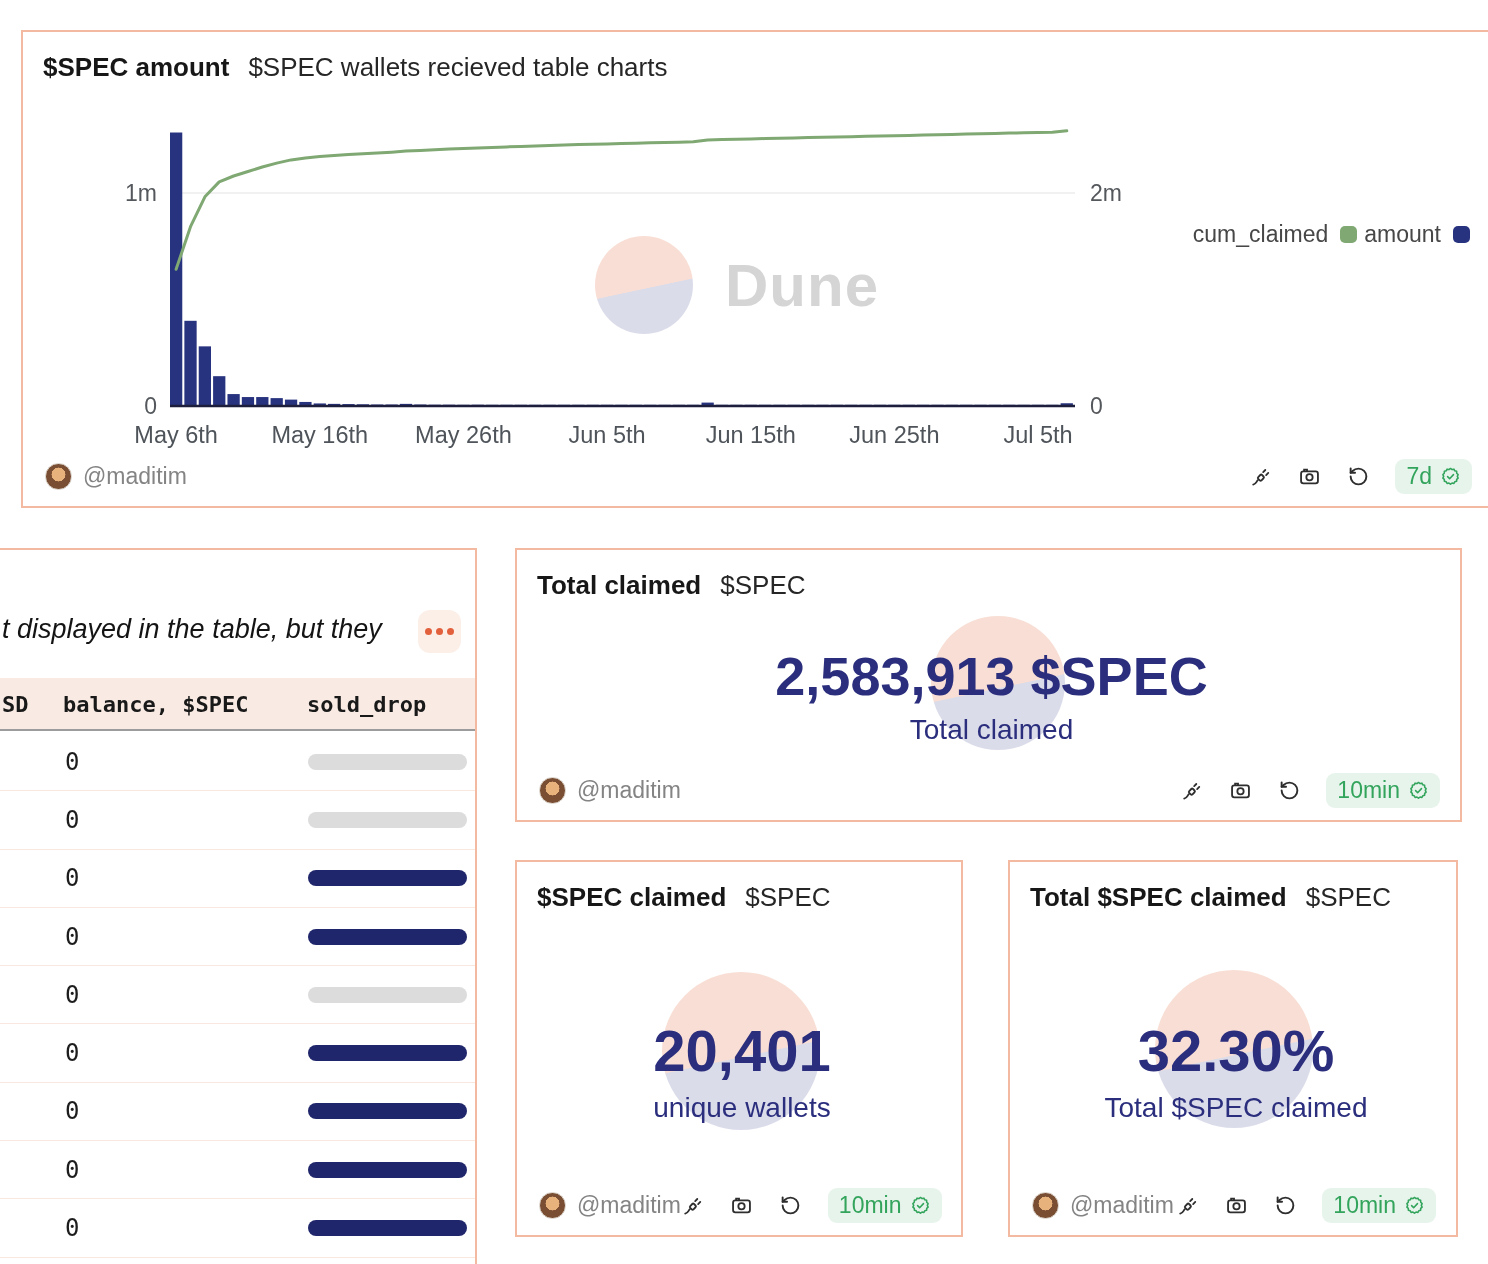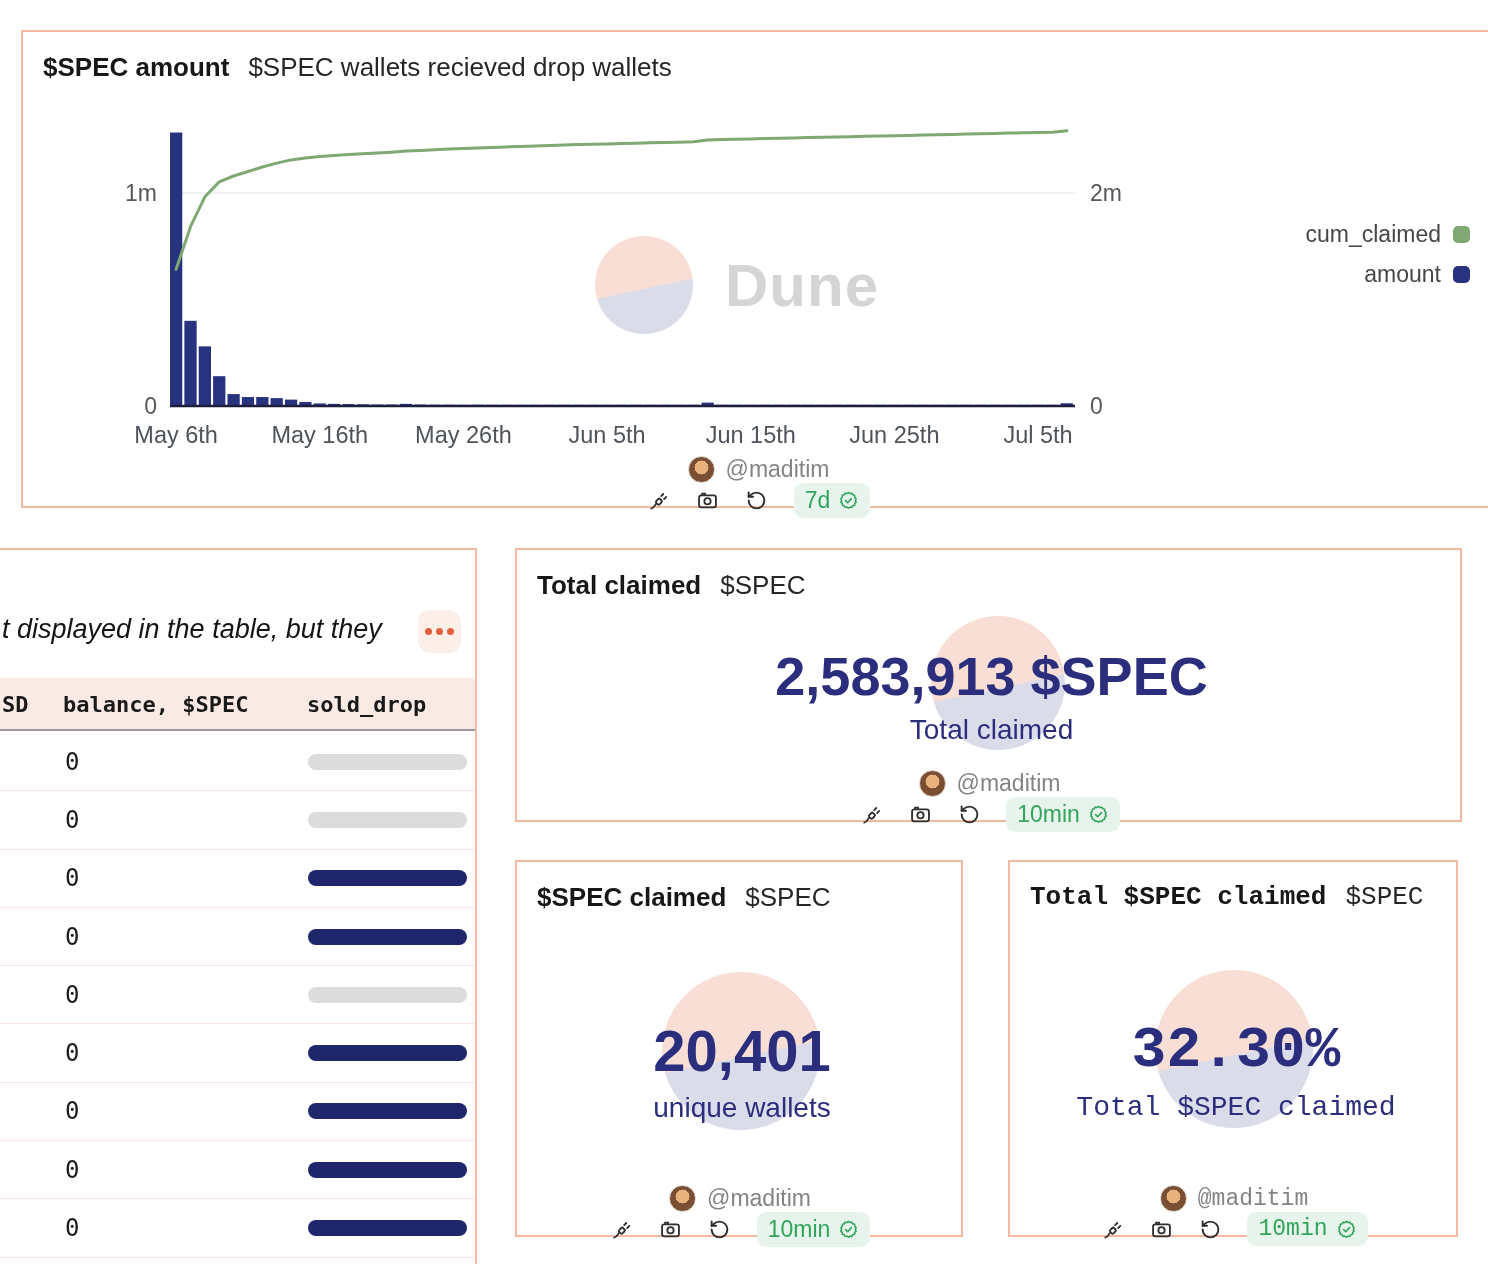--- a/index.html
+++ b/index.html
@@ -27,27 +27,27 @@
   .panel-title .t-main{font-size:26px;font-weight:700;color:#171717;}
   .panel-title .t-ctx{font-size:26px;font-weight:400;color:#262626;}
 
   
   #panel-chart{left:21px;top:30px;width:1473px;height:478px;}
   #chart-watermark{position:absolute;left:572px;top:204px;display:flex;align-items:center;z-index:1;}
   .dune-circle{border-radius:50%;background:linear-gradient(168deg,var(--wm-pink) 0 53%,var(--wm-lav) 53.5%);}
   #chart-watermark .dune-circle{width:98px;height:98px;}
   #chart-watermark .dune-word{margin-left:32px;font-size:60px;font-weight:700;color:#d5d5d5;letter-spacing:1px;}
   #chart-svg{position:absolute;left:-2px;top:-2px;z-index:2;}
-  #legend{position:absolute;right:22px;top:186px;z-index:3;display:flex;flex-direction:column;gap:7px;}
+  #legend{position:absolute;right:22px;top:186px;z-index:3;display:flex;flex-direction:row;gap:7px;}
   .legend-row{display:flex;align-items:center;justify-content:flex-end;gap:12px;height:33px;cursor:pointer;}
   .legend-row .legend-label{font-size:23px;color:#474747;}
   .legend-row .legend-swatch{width:17px;height:17px;border-radius:5px;flex:none;}
 
   
-  .card-footer{position:absolute;left:22px;right:20px;bottom:10px;height:40px;display:flex;align-items:center;justify-content:space-between;z-index:4;flex-direction:column;}
+  .card-footer{position:absolute;left:22px;right:20px;bottom:10px;height:40px;display:flex;align-items:center;justify-content:space-between;z-index:4;}
   .author{display:flex;align-items:center;gap:11px;cursor:pointer;}
   .avatar{width:27px;height:27px;border-radius:50%;flex:none;
     background:radial-gradient(circle at 50% 42%, #e8b27d 0 36%, #7a4e33 37% 100%);
     border:1px solid #d8cfc6;}
   .author-name{font-size:23px;color:#848484;}
   .footer-actions{display:flex;align-items:center;gap:25px;}
   .icon-btn{width:24px;height:24px;display:flex;align-items:center;justify-content:center;cursor:pointer;background:none;border:none;padding:0;}
   .icon-btn svg{width:23px;height:23px;}
   .refresh-badge{display:flex;align-items:center;gap:8px;background:var(--badge-bg);border-radius:9px;padding:4px 11px;cursor:pointer;}
   .refresh-badge .badge-label{font-size:23px;font-weight:500;color:var(--badge-green);}
@@ -69,40 +69,40 @@
   .t-row{position:relative;height:58.3px;border-bottom:1px solid #f9e8e0;}
   .t-zero{position:absolute;left:89px;top:50%;transform:translateY(-50%);
     font-family:"DejaVu Sans Mono",monospace;font-size:24px;color:#1d1d1d;}
   .t-pill{position:absolute;left:332px;top:50%;transform:translateY(-50%);width:159px;height:16px;border-radius:8px;}
   .t-pill.gray{background:var(--pill-gray);}
   .t-pill.navy{background:var(--pill-navy);}
 
   
   #panel-total{left:515px;top:548px;width:947px;height:274px;}
   #panel-wallets{left:515px;top:860px;width:448px;height:377px;}
-  #panel-pct{left:1008px;top:860px;width:450px;height:377px;font-family:Liberation Mono, monospace;}
+  #panel-pct{left:1008px;top:860px;width:450px;height:377px;}
   .counter-stack{position:absolute;left:6px;right:0;text-align:center;z-index:2;}
   #panel-total .counter-stack{top:96px;}
   #panel-wallets .counter-stack,#panel-pct .counter-stack{top:140px;}
   .counter-value{font-weight:600;color:var(--navy);line-height:1.12;white-space:nowrap;}
   #panel-total .counter-value{font-size:54px;}
   #panel-wallets .counter-value,#panel-pct .counter-value{font-size:58px;margin-top:17px;}
   .counter-label{font-size:28px;color:var(--navy);margin-top:8px;}
   .counter-circle{position:absolute;z-index:1;}
   #panel-total .counter-circle{left:414px;top:66px;width:134px;height:134px;}
   #panel-wallets .counter-circle{left:145px;top:110px;width:158px;height:158px;}
   #panel-pct .counter-circle{left:145px;top:108px;width:158px;height:158px;}
 </style>
 </head>
 <body>
 
 <div class="panel" id="panel-chart">
   <div class="panel-title">
     <span class="t-main">$SPEC amount</span>
-    <span class="t-ctx">$SPEC wallets recieved drop wallets</span>
+    <span class="t-ctx">$SPEC wallets recieved table charts</span>
   </div>
 
   <div id="chart-watermark">
     <span class="dune-circle"></span>
     <span class="dune-word">Dune</span>
   </div>
 
   <svg id="chart-svg" width="1441" height="478" viewBox="0 0 1441 478">
       <line x1="149" y1="163" x2="1054" y2="163" stroke="#ececec" stroke-width="1.5"></line>
       <rect x="149.00" y="102.51" width="12.27" height="273.49" fill="#27337f"></rect>

